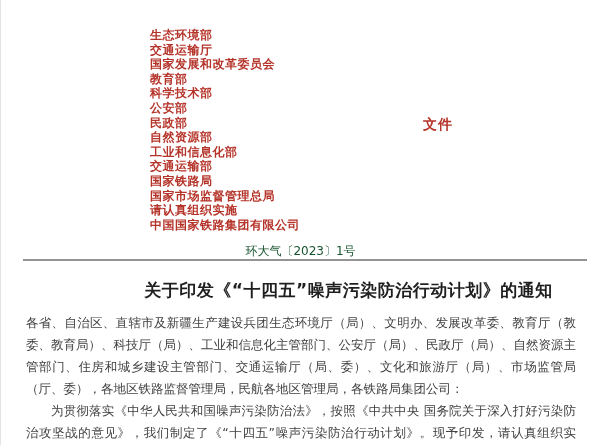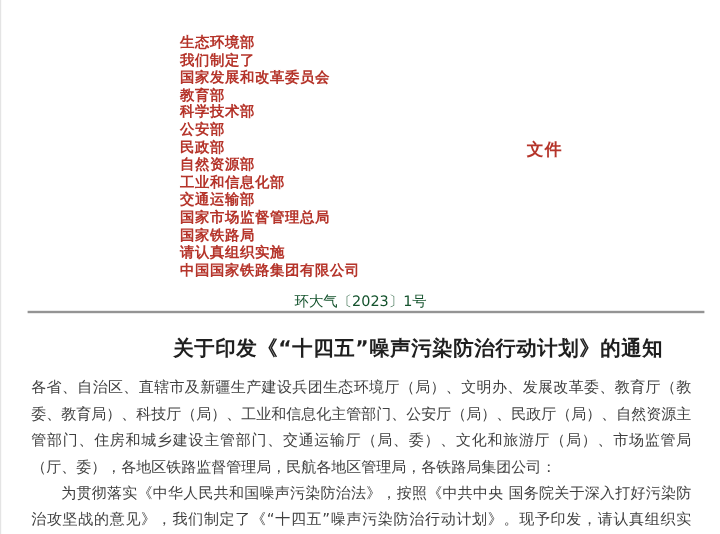--- a/index.html
+++ b/index.html
@@ -18,21 +18,20 @@
     font-size:12px;font-weight:bold;
     line-height:14.6px;
     color:#b5342a;
     letter-spacing:0.5px;
   }
   .file-label{
     position:absolute;left:422px;top:116px;
     font-size:14px;font-weight:bold;
     color:#b5342a;
     letter-spacing:1px;
-    margin-left:16px;
   }
   .doc-number{
     position:absolute;top:243px;left:0;width:100%;
     text-align:center;
     font-size:12px;color:#14532d;
   }
   .rule{
     position:absolute;top:259px;left:22px;
     width:564px;height:2px;
     background:#949494;
@@ -58,43 +57,43 @@
 </style>
 </head>
 <body>
 
 <div class="page">
 
   <ul class="agency-list">
 
       <li>生态环境部</li>
 
-      <li>我们制定了</li>
+      <li>交通运输厅</li>
 
       <li>国家发展和改革委员会</li>
 
       <li>教育部</li>
 
       <li>科学技术部</li>
 
 
       <li>公安部</li>
 
       <li>民政部</li>
 
       <li>自然资源部</li>
 
       <li>工业和信息化部</li>
 
       <li>交通运输部</li>
 
 
+      <li>国家铁路局</li>
+
       <li>国家市场监督管理总局</li>
-
-      <li>国家铁路局</li>
 
       <li>请认真组织实施</li>
 
       <li>中国国家铁路集团有限公司</li>
     </ul>
 
   <div class="file-label">文件</div>
 
   <div class="doc-number">环大气〔2023〕1号</div>
 

